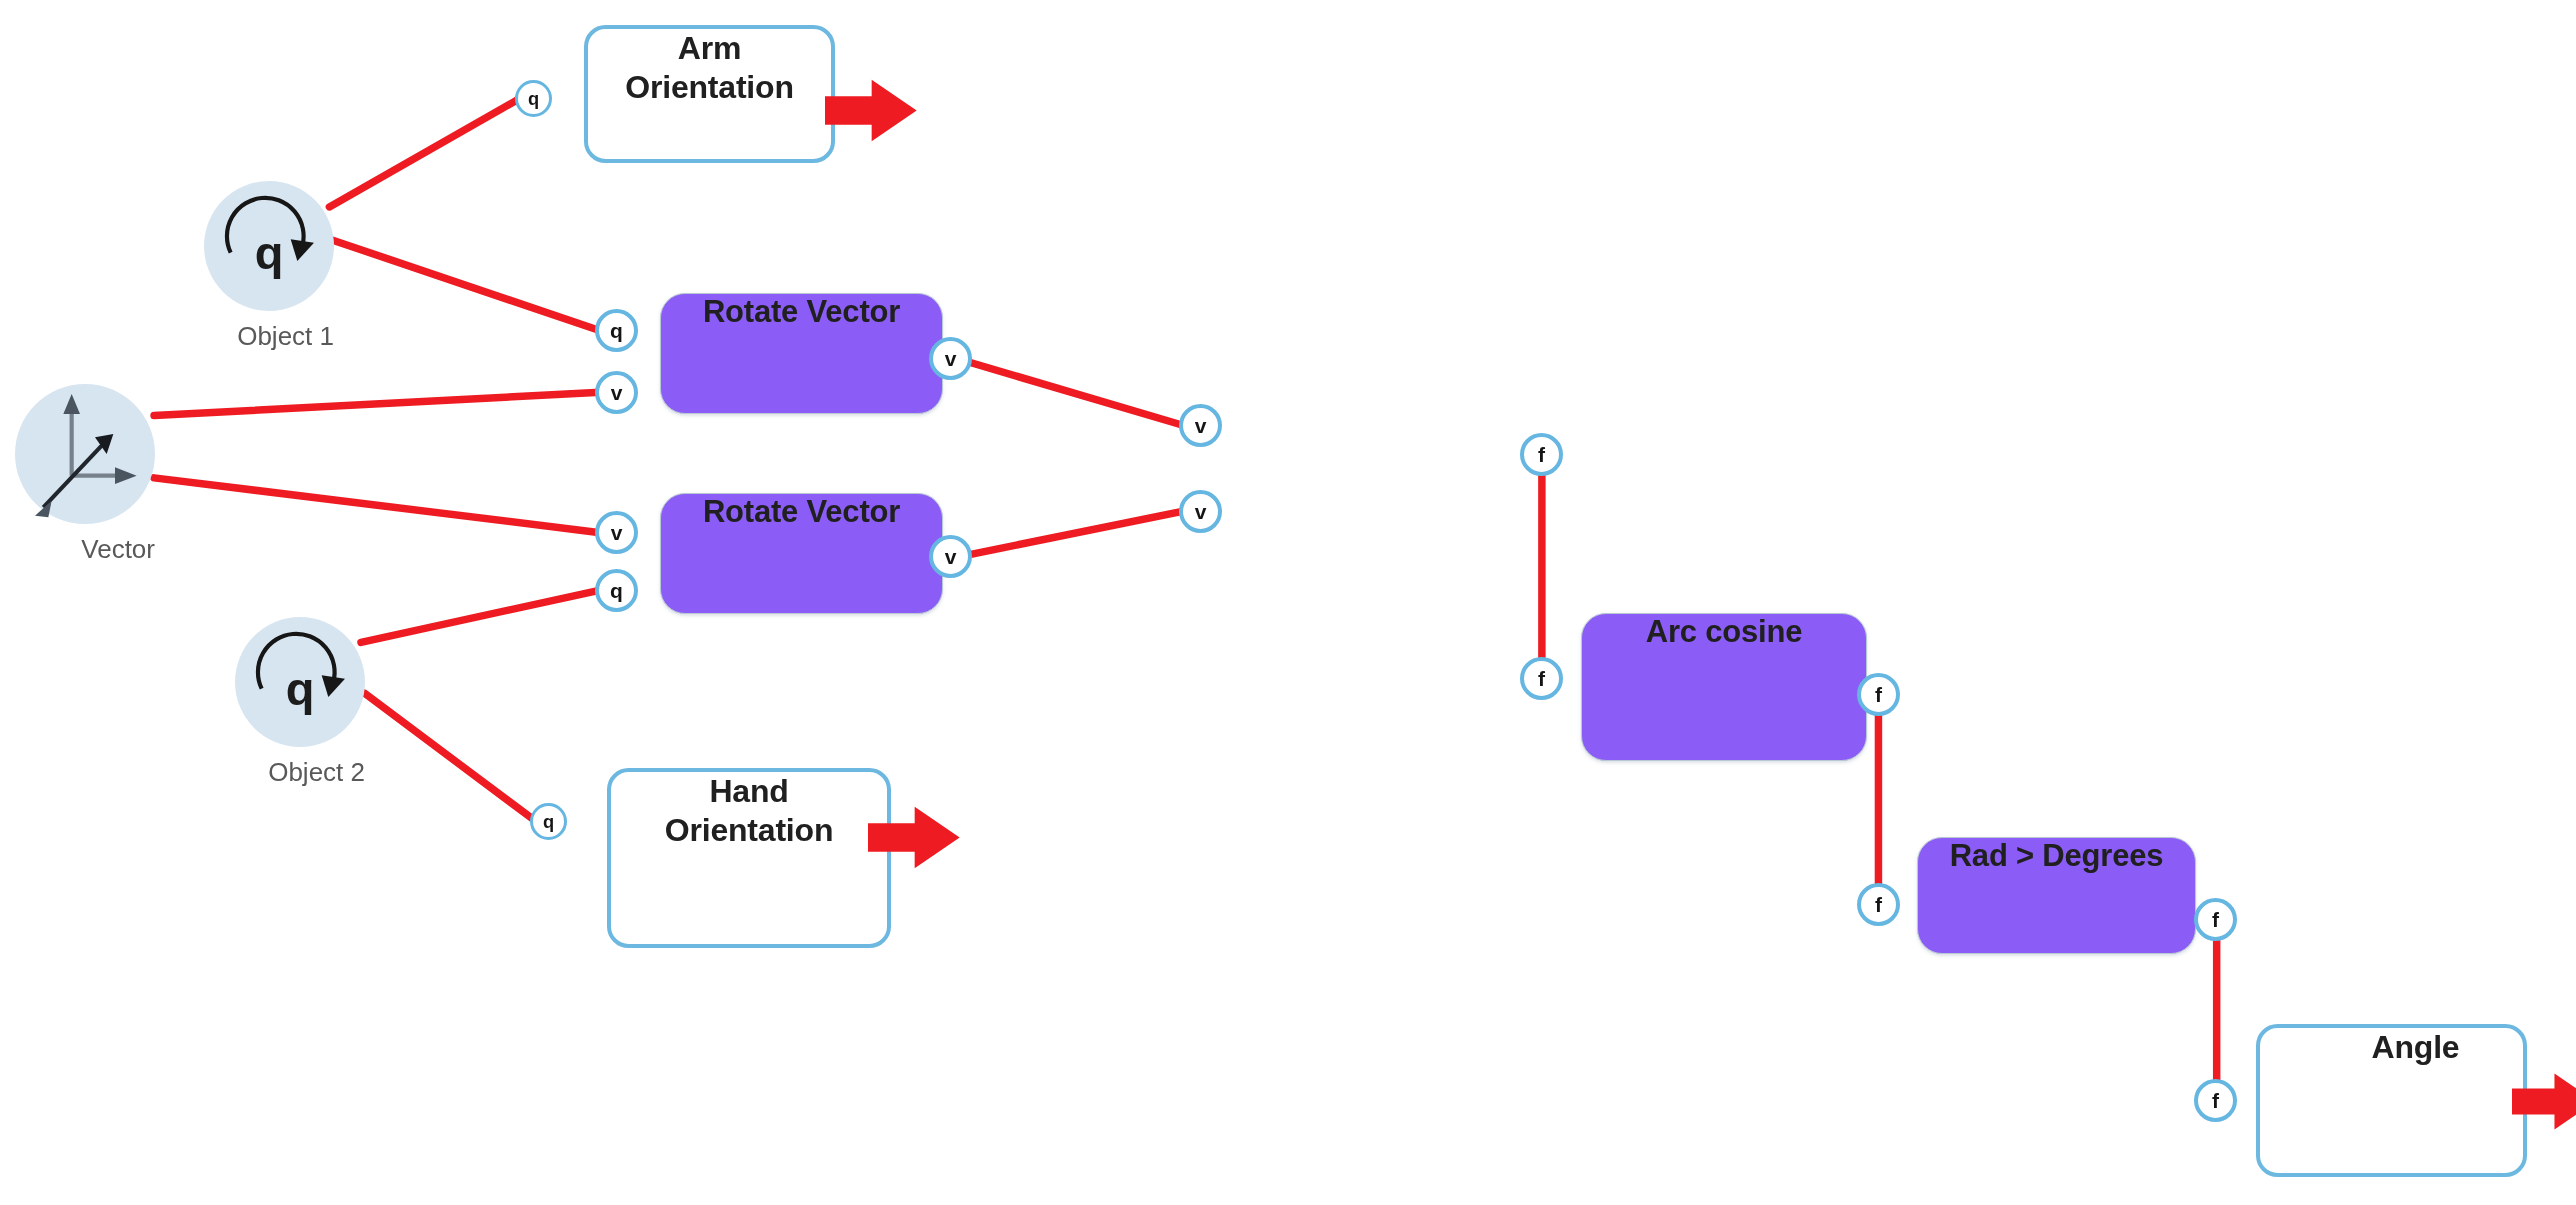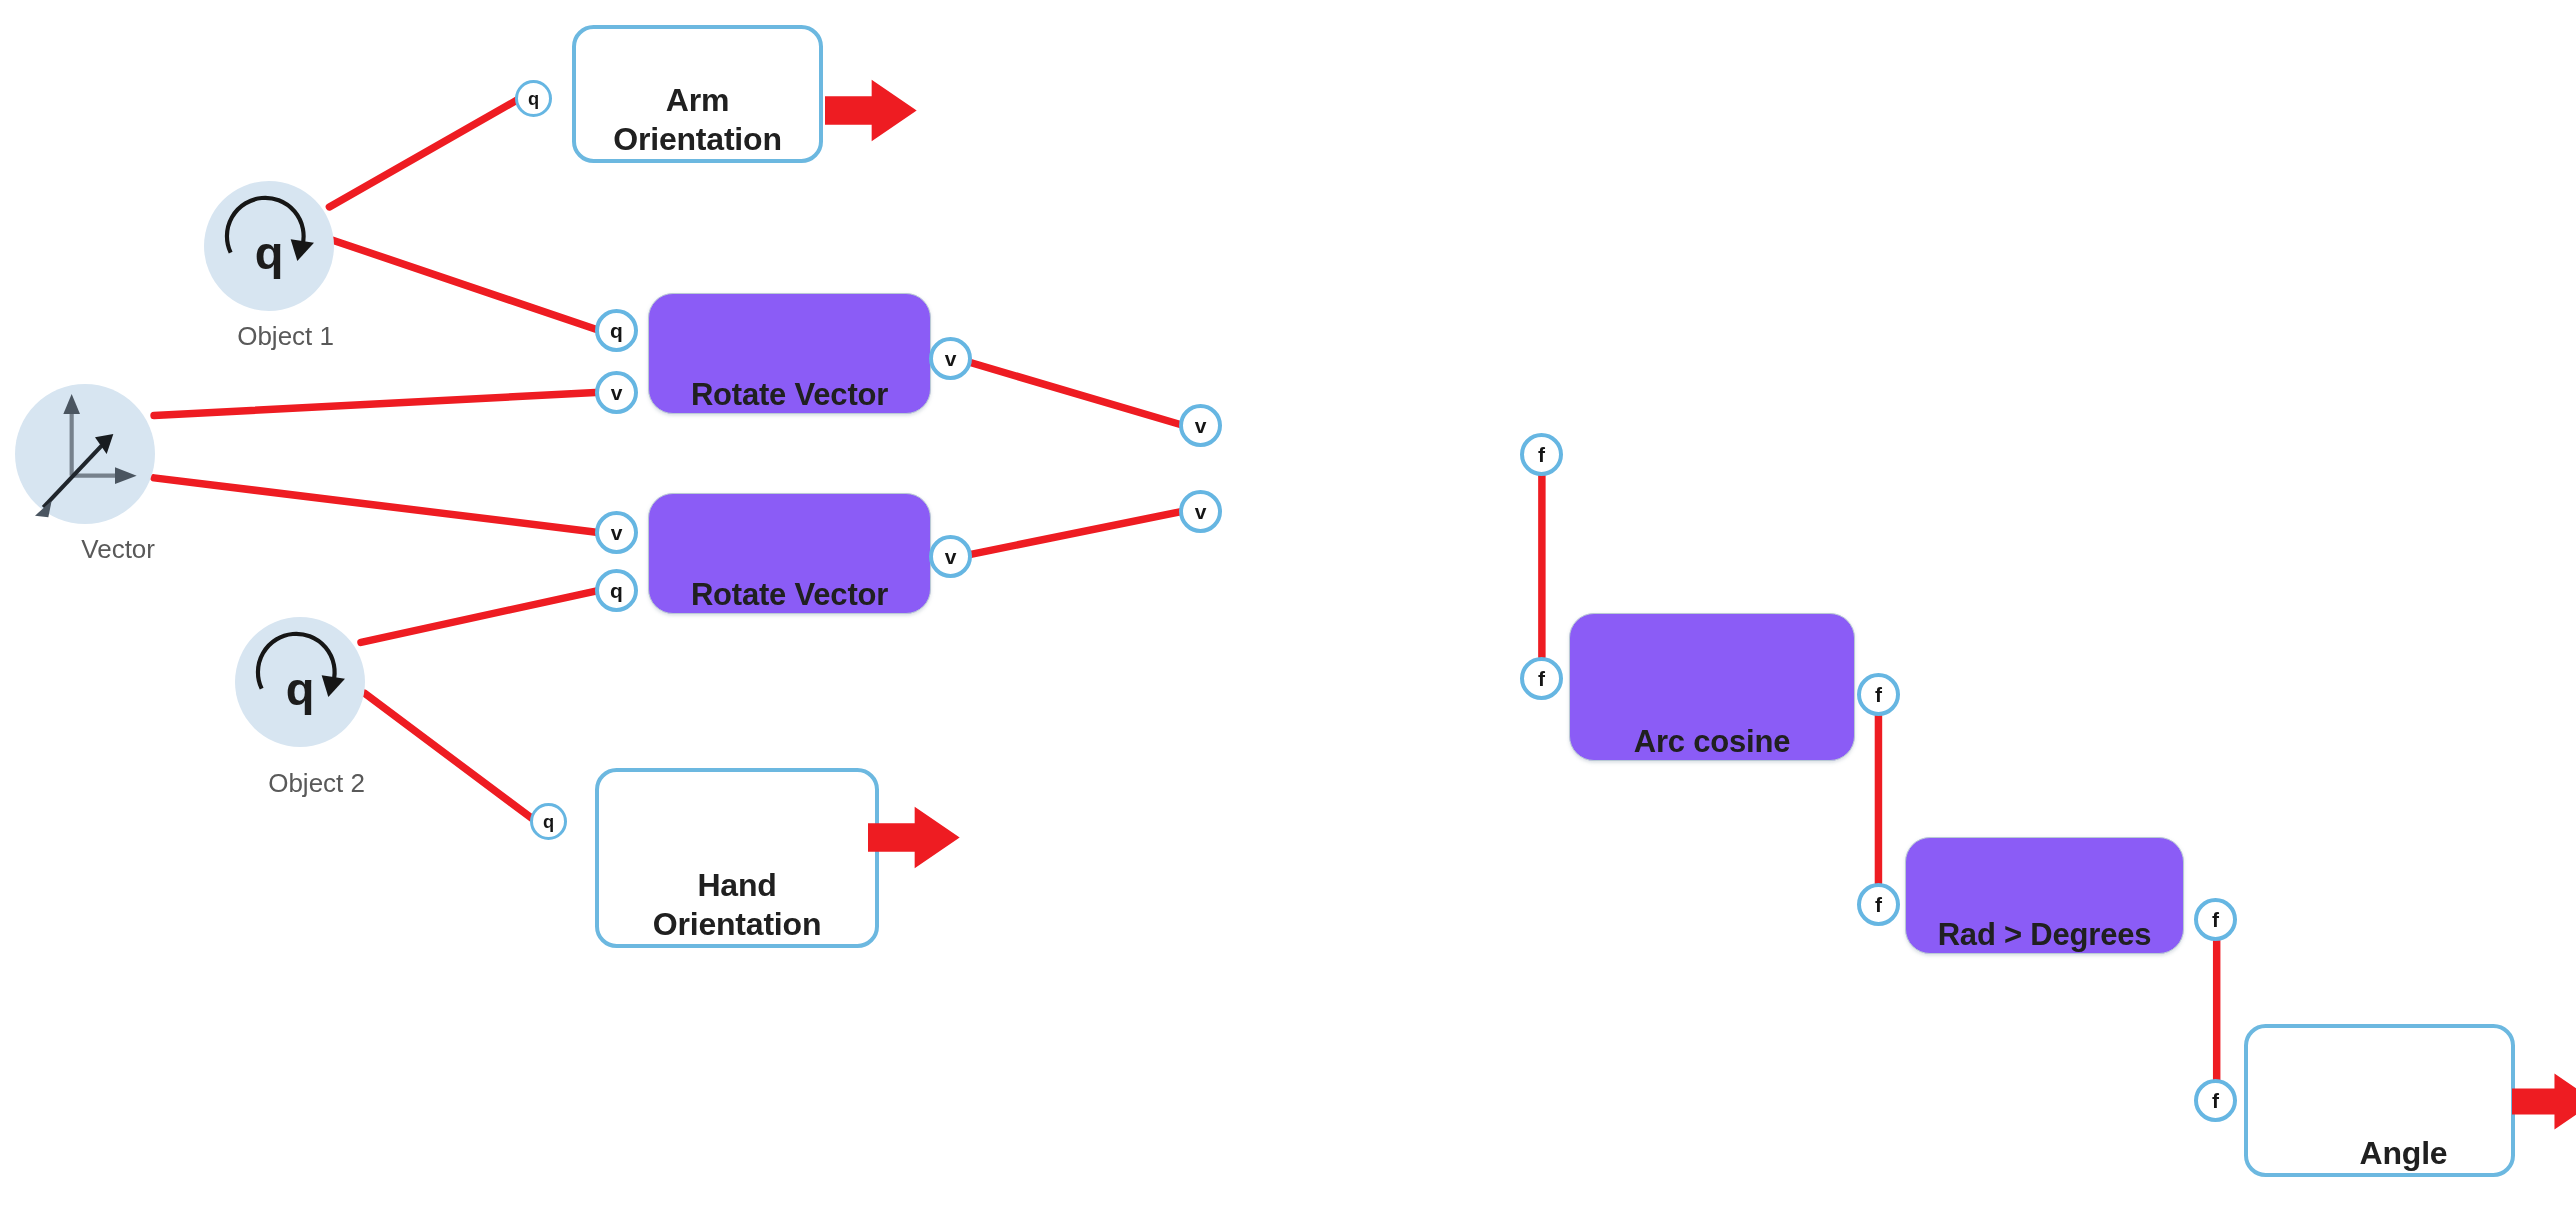--- a/index.html
+++ b/index.html
@@ -25,28 +25,29 @@
     width: 2576px;
     height: 1205px;
     pointer-events: none;
   }
 
   
   .node {
     position: absolute;
     box-sizing: border-box;
     display: flex;
-    align-items: flex-end;
+    align-items: flex-start;
     justify-content: center;
     text-align: center;
     border-radius: 25px;
     font-weight: bold;
     color: #202020;
     letter-spacing: -0.2px;
     z-index: 5;
+    margin-left: 12px;
   }
   .node.proc {
     background: #8b5cf6;
     border: 1.7px solid #b9c9d4;
     font-size: 31px;
     box-shadow: 0 1.7px 3.3px rgba(120,140,160,0.25);
   }
   .node.io {
     background: #ffffff;
     border: 4.2px solid #6cb8e0;
@@ -185,21 +186,21 @@
   </div>
 
   <div class="src" style="left:235px; top:617px; width:130px; height:180px;">
     <div class="bubble" style="width:130px; height:130px;">
       <span class="glyph-q">q</span>
     </div>
     <svg class="arcsvg" width="130" height="130" viewBox="0 0 156 156">
       <path d="M32,86 A46,46 0 1 1 118,78" fill="none" stroke="#161616" stroke-width="5"></path>
       <polygon points="104,70 132,74 112,96" fill="#161616"></polygon>
     </svg>
-    <div class="srclabel" style="top:151px;">Object 2</div>
+    <div class="srclabel" style="top:140px;">Object 2</div>
   </div>
 
   <div class="node io" style="left:572px; top:25px; width:251px; height:138px;">
     <div>
       <div>Arm</div>
       <div>Orientation</div>
     </div>
   </div>
   <div class="port small" style="left:515px; top:80px;">
     <span>q</span>

